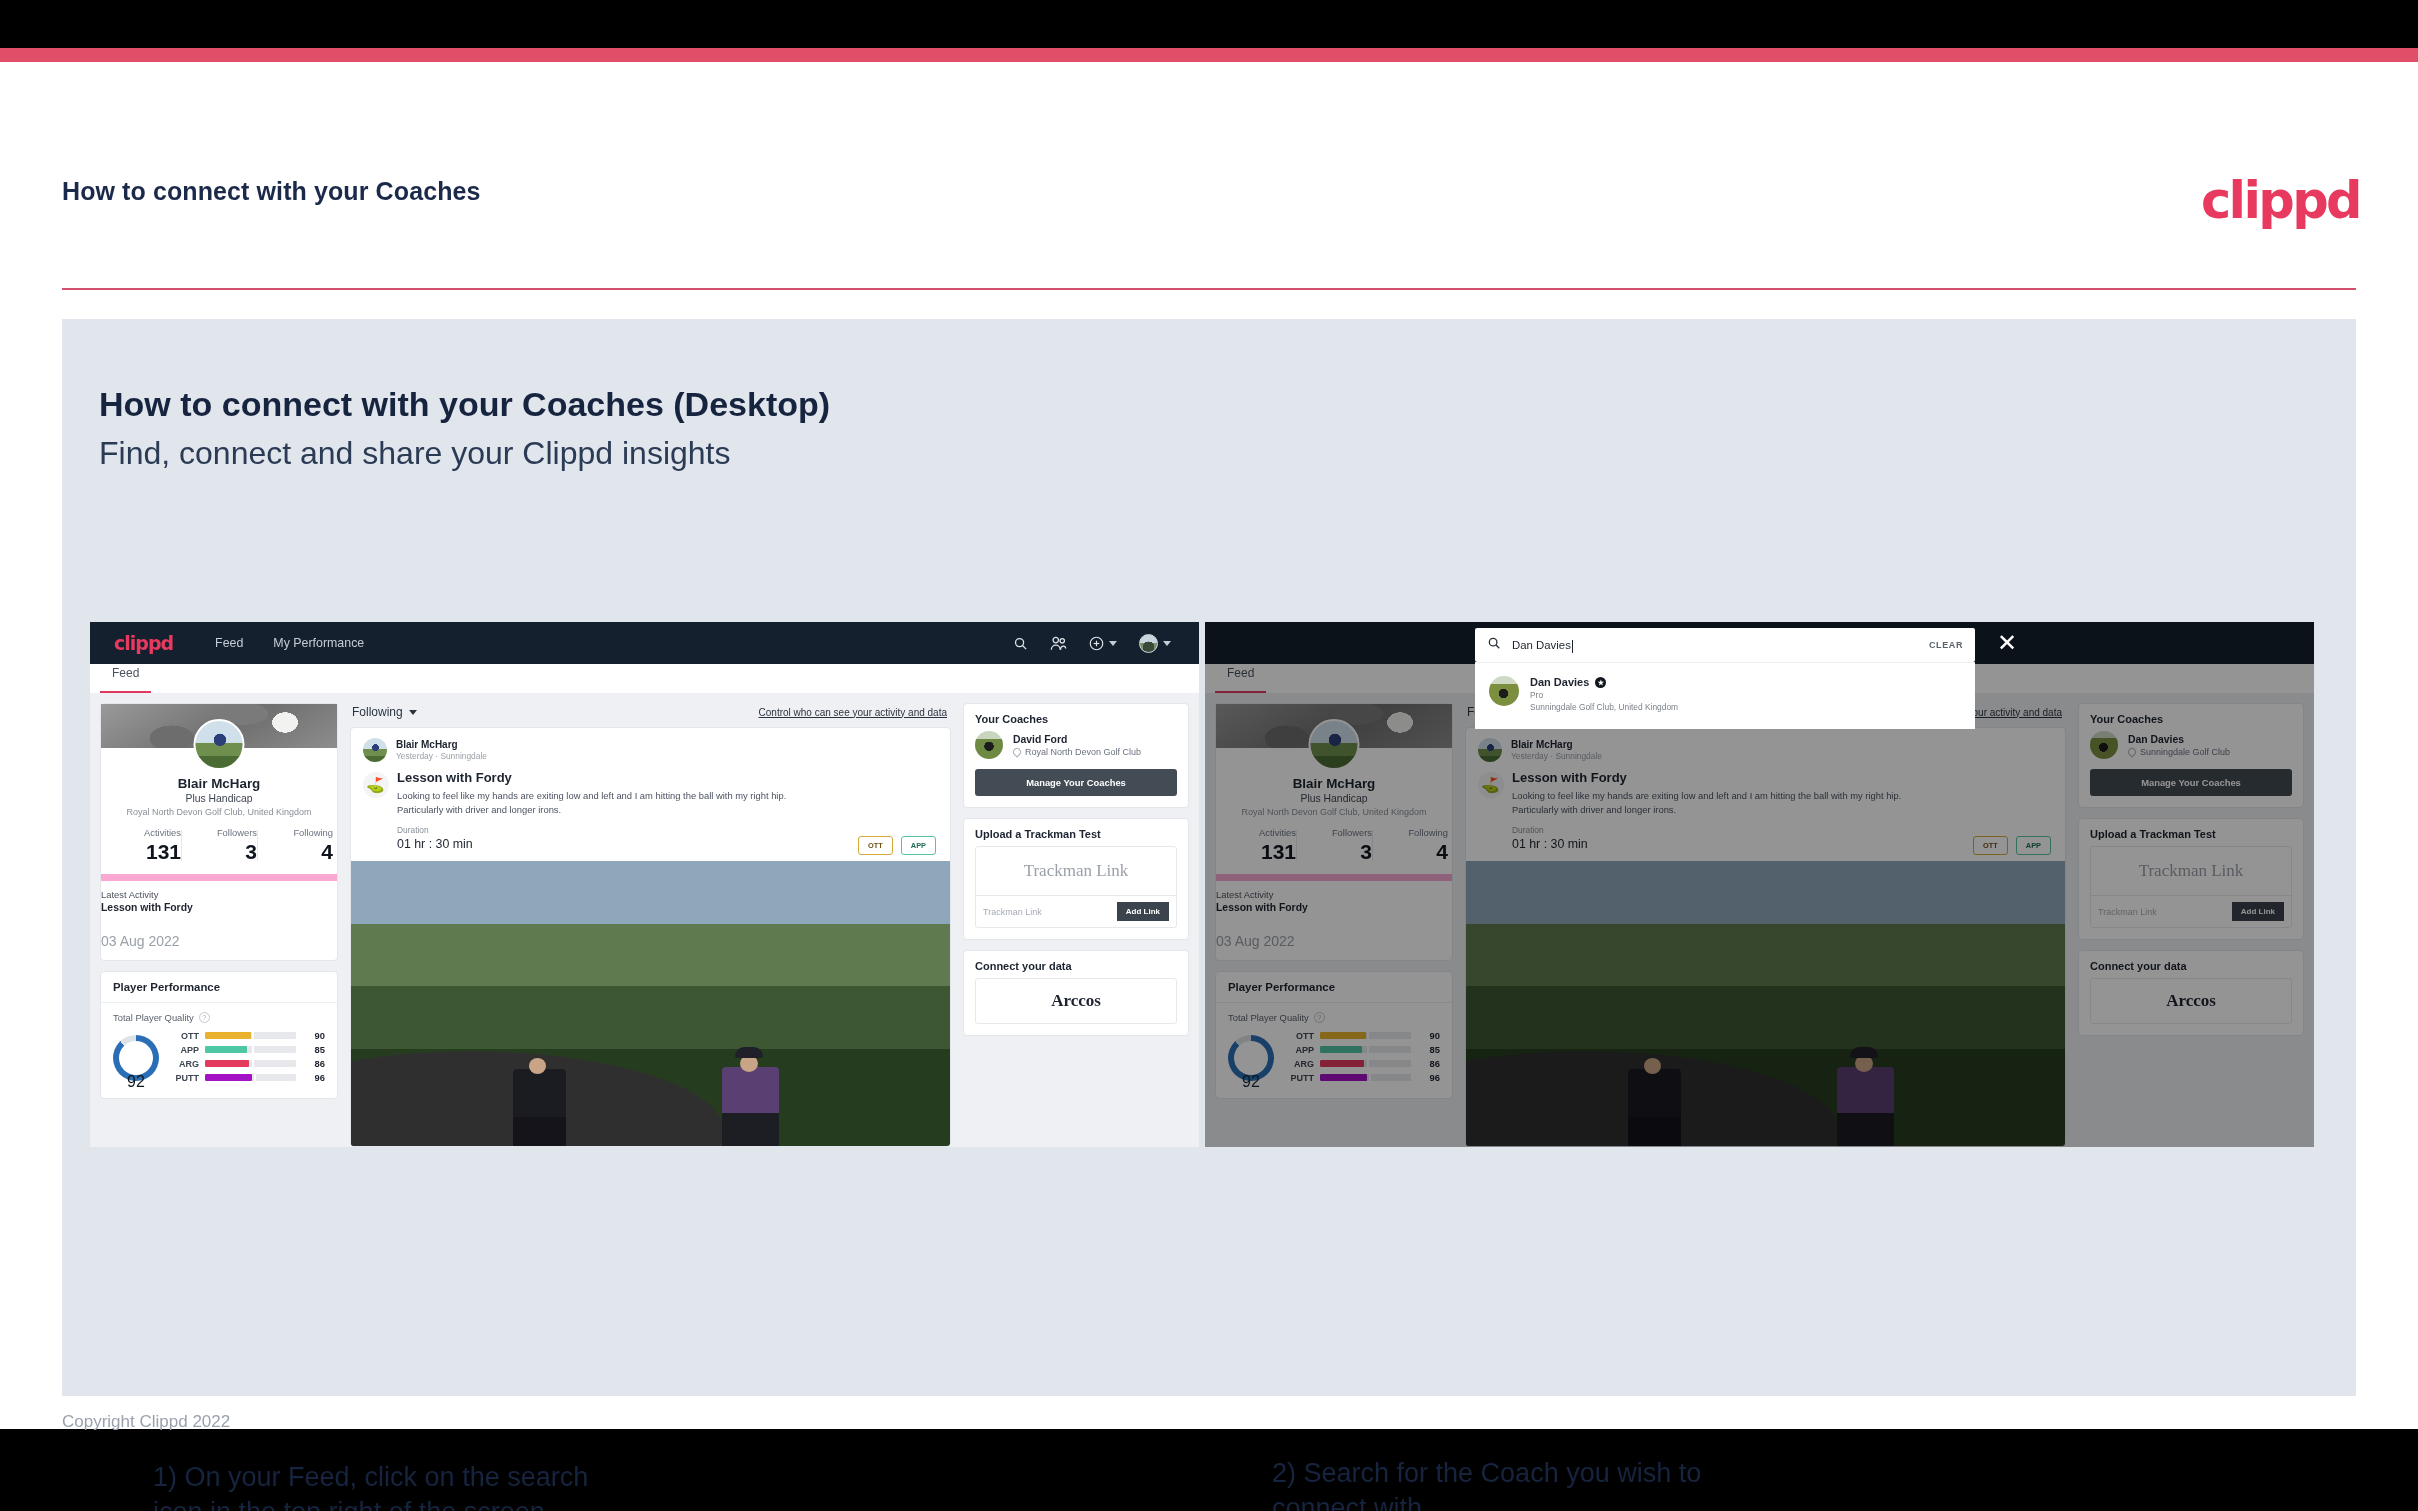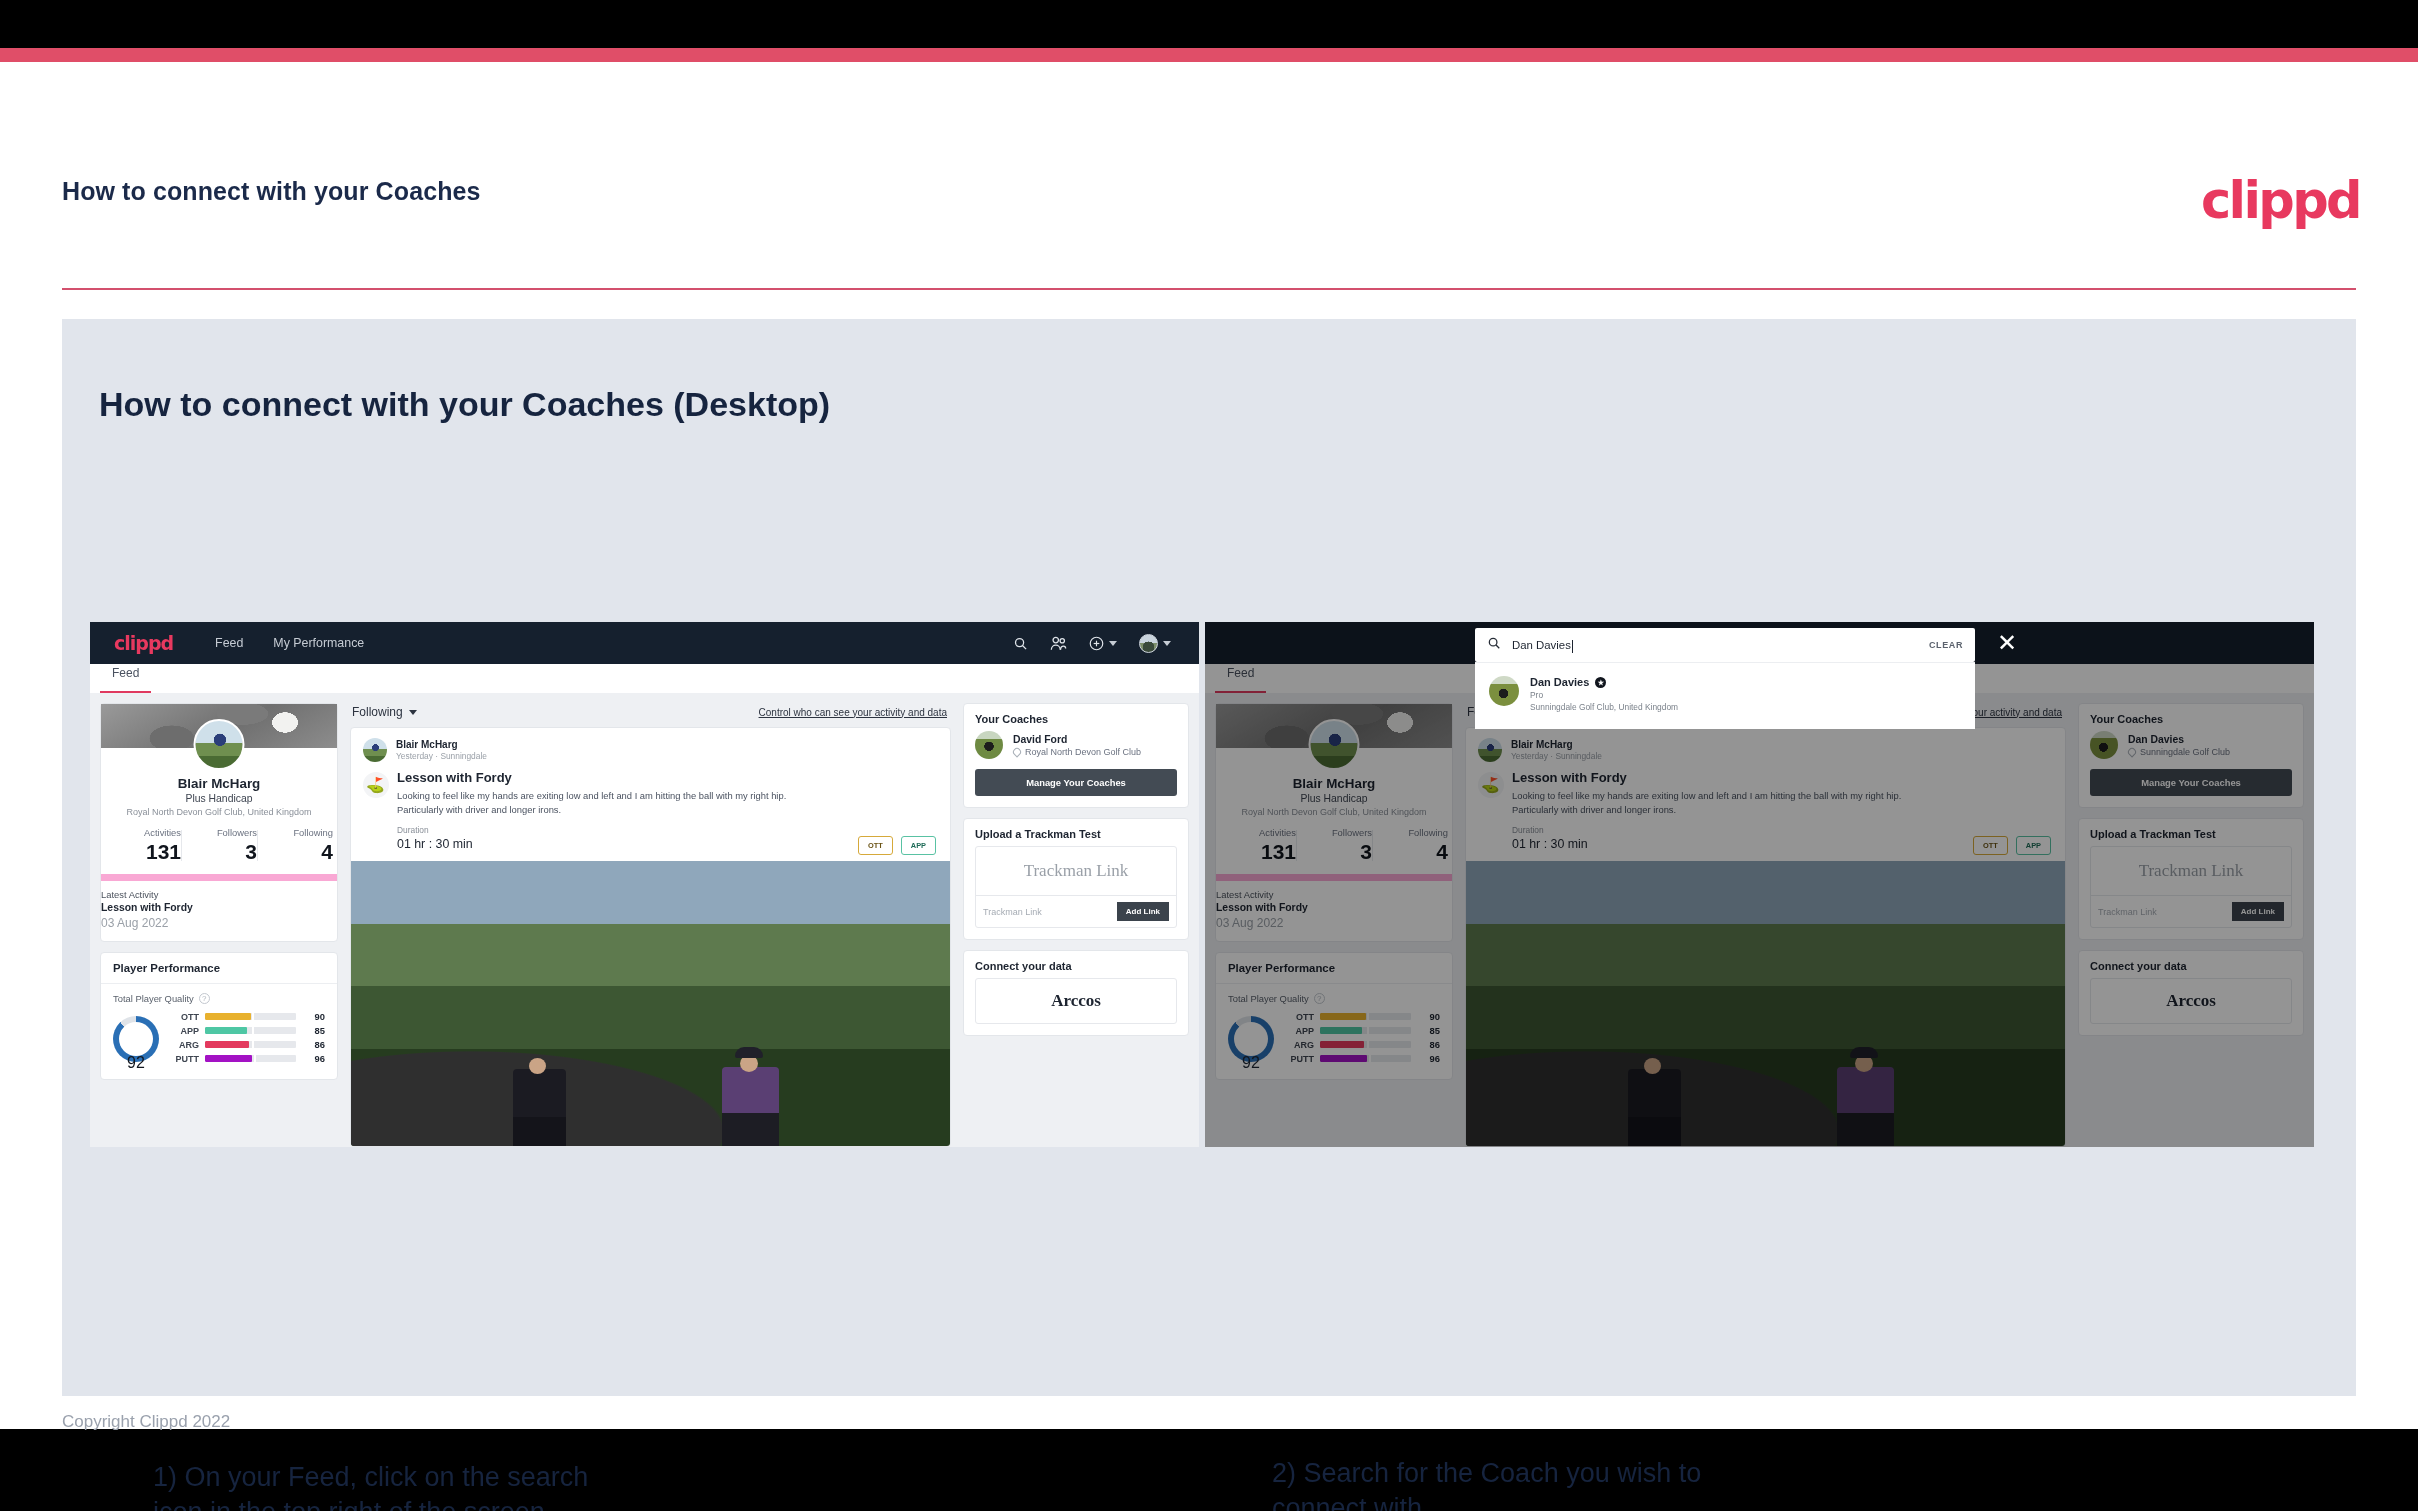--- a/index.html
+++ b/index.html
@@ -134,21 +134,21 @@
   .prof-stats { display:flex; margin-top:10px; padding:0 4px 10px 4px; }
   .pstat { flex:1; text-align:right; position:relative; }
   .pstat + .pstat:before {
     content:""; position:absolute; left:0; top:3px; bottom:3px; width:1px; background:#e6e8ec;
   }
   .pstat .lbl { font-size:9.4px; color:#6b7280; }
   .pstat .val { font-size:21px; font-weight:700; color:#10151d; margin-top:2px; }
   .prof-latest { border-top:7px solid #f9a8d4; padding:8px 12px 11px 0; }
   .prof-latest .l1 { font-size:9.4px; color:#4c535e; }
   .prof-latest .l2 { font-size:10.4px; font-weight:700; color:#1d2430; margin-top:2px; }
-  .prof-latest .l3 { font-size:12px; color:#9aa0a8; margin-top:3px; }
+  .prof-latest .l3 { font-size:14px; color:#9aa0a8; margin-top:20px; }
 
   
   .pp-head { padding:9px 12px; font-size:11.4px; font-weight:700; color:#1d2430; border-bottom:1px solid #eceef1; }
   .pp-body { padding:9px 12px 12px 12px; }
   .pp-tpq { font-size:9.4px; color:#5b626d; display:flex; align-items:center; gap:5px; }
   .qmark { width:11px;height:11px;border-radius:50%;border:1px solid #c3c8cf;color:#b0b6be;font-size:8px;line-height:9px;text-align:center; }
   .pp-row { display:flex; align-items:center; margin-top:7px; }
   .ring {
     width:46px; height:46px; border-radius:50%;
     background:conic-gradient(#2a6fb5 0 88%, #dfe3e8 88% 100%);
@@ -285,20 +285,21 @@
   <div class="slide">
     <div class="accent-bar"></div>
 
     <div class="hdr-title">How to connect with your Coaches</div>
     <div class="logo">clippd</div>
     <div class="hdr-rule"></div>
 
     <div class="panel">
 
       <div class="big-title">How to connect with your Coaches (Desktop)</div>
+      <div class="sub-title">Find, connect and share your Clippd insights</div>
 
       <div class="shot shot-a">
 
         <div class="appbar">
           <div class="brand">clippd</div>
           <div class="navlink first">Feed</div>
           <div class="navlink">My Performance</div>
           <div class="spacer"></div>
           <div class="icons">
             <span>

